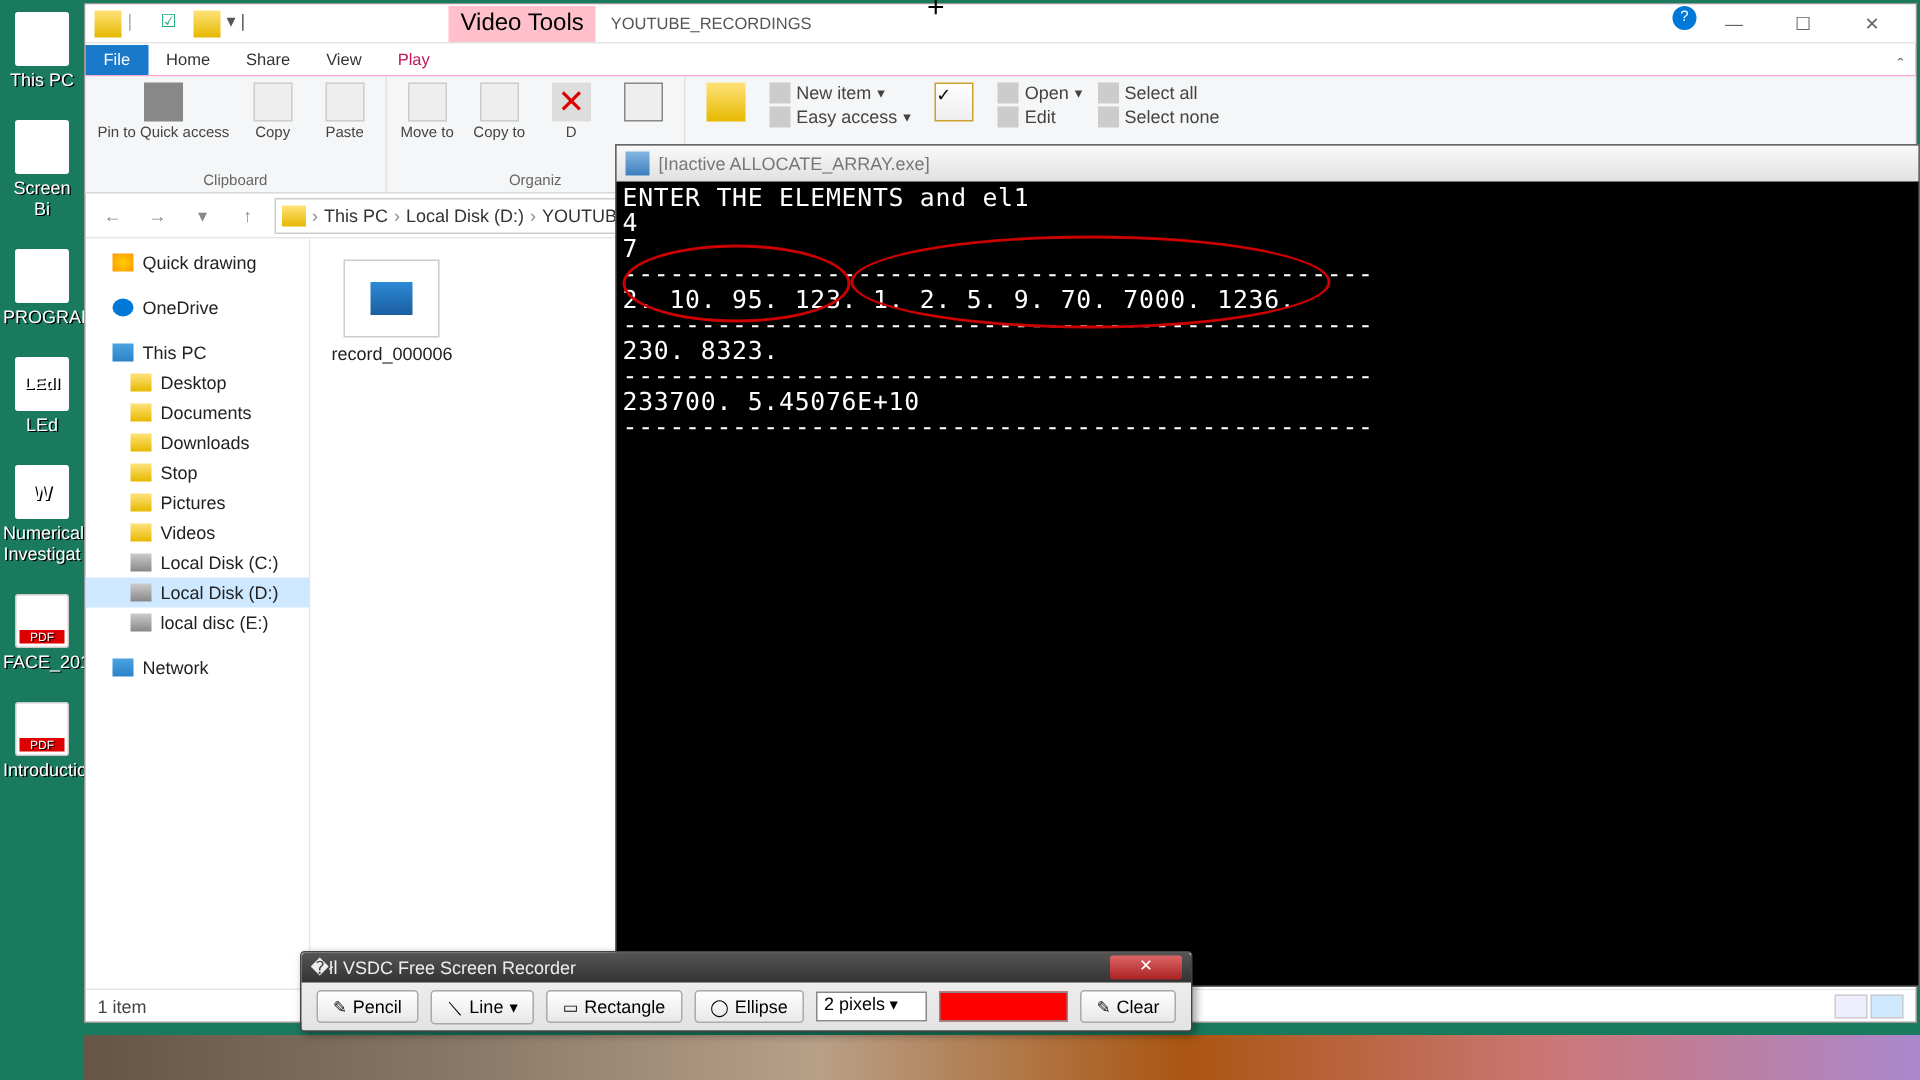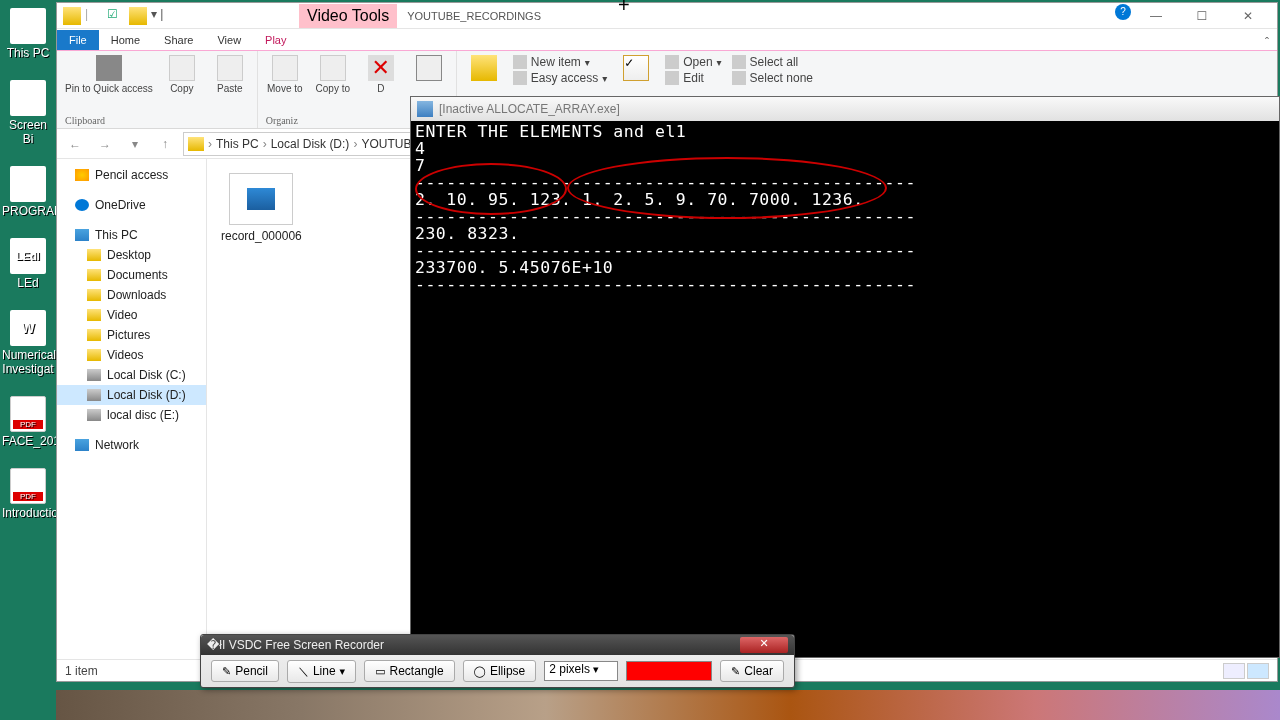--- a/index.html
+++ b/index.html
@@ -29,21 +29,21 @@
 .titlebar .winbtns div { width:46px;height:24px;display:flex;align-items:center;justify-content:center;color:#666;}
 .titlebar .helpq{width:16px;height:16px;border-radius:50%;background:#0078d7;color:#fff;display:flex;align-items:center;justify-content:center;font-size:10px;margin-right:2px;}
 
 .ribbontabs{height:22px;display:flex;align-items:flex-end;border-bottom:1px solid #f9a8d4;}
 .ribbontabs .tab{padding:4px 12px;font-size:11px;color:#333;}
 .ribbontabs .tab.file{background:#1979ca;color:#fff;}
 .ribbontabs .tab.play{color:#c2185b;}
 
 .ribbon{height:78px;background:#f5f6f7;border-bottom:1px solid #d9d9d9;display:flex;}
 .rgroup{border-right:1px solid #e1e1e1;padding:4px 8px 2px;display:flex;flex-direction:column;justify-content:space-between;}
-.rgroup .gname{font-size:10px;color:#666;text-align:left;font-family:Liberation Serif, serif;}
+.rgroup .gname{font-size:10px;color:#666;text-align:center;}
 .rrow{display:flex;gap:10px;align-items:flex-start;}
 .rbtn{display:flex;flex-direction:column;align-items:center;gap:2px;min-width:38px;}
 .rbtn .ric{width:26px;height:26px;background:#ddd;}
 .rbtn .rlbl{font-size:10px;color:#444;text-align:center;line-height:11px;}
 .rstack{display:flex;flex-direction:column;gap:2px;}
 .rstack .sline{display:flex;align-items:center;gap:4px;font-size:10px;color:#444;}
 .sline .sic{width:14px;height:14px;background:#ccc;display:inline-block;}
 .ric.pin{background:#888;}
 .ric.copy,.ric.paste{background:#eee;border:1px solid #ccc;}
 .ric.move,.ric.copyto{background:#eee;border:1px solid #ccc;}
@@ -255,21 +255,21 @@
       <span>Local Disk (D:)</span>
       <span class="sep">›</span>
       <span>YOUTUBE_R</span>
     </div>
   </div>
 
   <div class="body">
     <div class="nav">
       <div class="nitem">
           <span class="nic star"></span>
-          <span>Pencil access</span>
+          <span>Quick drawing</span>
         </div>
       <div class="spacer"></div>
       <div class="nitem">
           <span class="nic cloud"></span>
           <span>OneDrive</span>
         </div>
       <div class="spacer"></div>
       <div class="nitem">
           <span class="nic pc"></span>
           <span>This PC</span>
@@ -281,21 +281,21 @@
       <div class="nitem" style="padding-left:30px">
           <span class="nic folder"></span>
           <span>Documents</span>
         </div>
       <div class="nitem" style="padding-left:30px">
           <span class="nic folder"></span>
           <span>Downloads</span>
         </div>
       <div class="nitem" style="padding-left:30px">
           <span class="nic folder"></span>
-          <span>Video</span>
+          <span>Stop</span>
         </div>
       <div class="nitem" style="padding-left:30px">
           <span class="nic folder"></span>
           <span>Pictures</span>
         </div>
       <div class="nitem" style="padding-left:30px">
           <span class="nic folder"></span>
           <span>Videos</span>
         </div>
       <div class="nitem" style="padding-left:30px">

